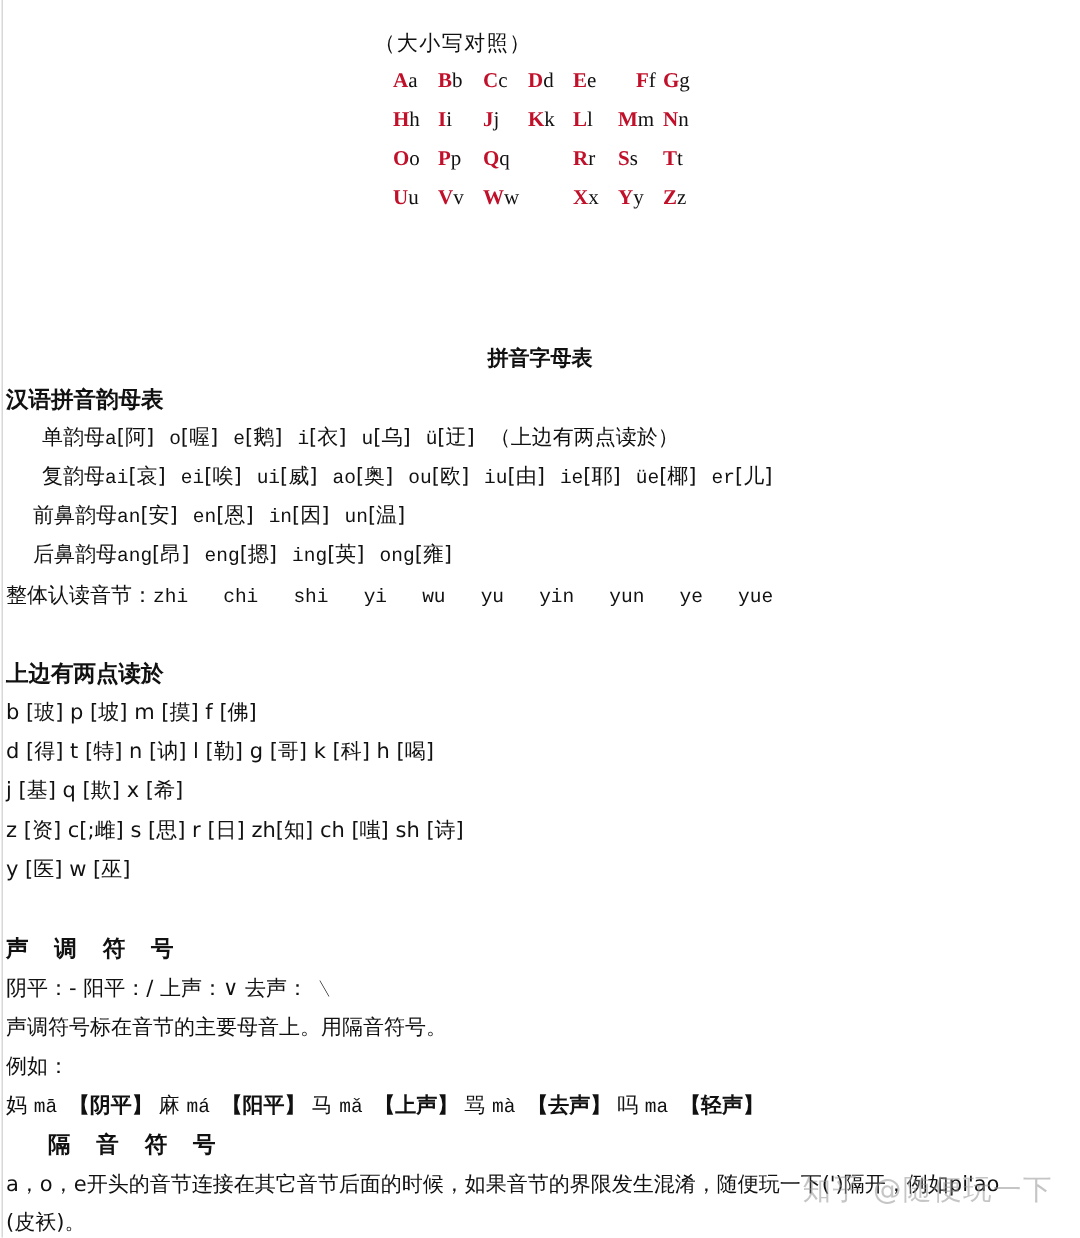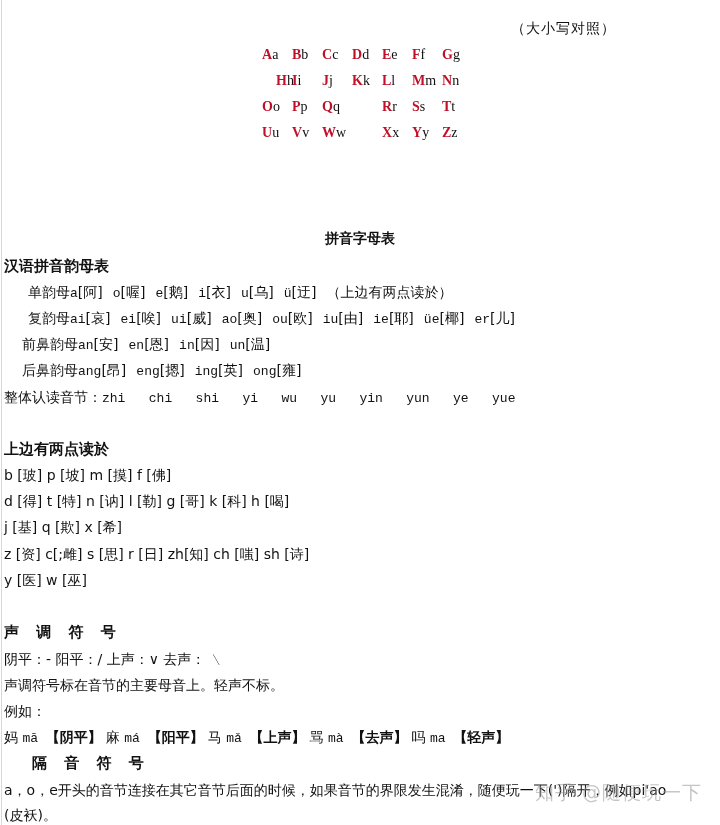--- a/index.html
+++ b/index.html
@@ -5,21 +5,21 @@
   html, body { margin: 0; padding: 0; background: #ffffff; }
   body {
     width: 720px; height: 825px; overflow: hidden; position: relative;
     font-family: "DejaVu Sans", sans-serif; color: #111111;
   }
   .left-rule { position: absolute; left: 1px; top: 0; width: 1px; height: 825px; background: #d8d8d8; }
   .abs { position: absolute; white-space: nowrap; text-align: right; }
   .t14 { font-size: 14px; line-height: 18px; }
   .mono { font-family: "Liberation Mono", "DejaVu Sans Mono", monospace; font-size: 13px; }
 
-  .alpha-title { left: 0; width: 604px; top: 20px; text-align: right; font-size: 14px; letter-spacing: 1px; margin-left: 12px; }
+  .alpha-title { left: 0; width: 604px; top: 20px; text-align: center; font-size: 14px; letter-spacing: 1px; }
   .alpha-grid { left: 262px; top: 47px; }
   .alpha-row { position: relative; height: 26px; }
   .alpha-cell { position: absolute; top: 0; font-family: "Liberation Serif", "DejaVu Serif", serif; font-size: 14px; }
   .alpha-cell .up { color: #c0102a; font-weight: bold; }
   .alpha-cell .low { color: #111111; }
 
   .center-title { left: 0; width: 720px; top: 230px; text-align: center; font-size: 14px; font-weight: bold; }
   .sec-head { font-size: 15px; font-weight: bold; }
   .spaced { letter-spacing: 6px; }
 
@@ -38,25 +38,25 @@
 <div class="left-rule"></div>
 
 <div class="abs alpha-title">（大小写对照）</div>
 <div class="abs alpha-grid" id="alpha-grid">
     <div class="alpha-row">
       <span class="alpha-cell" style="left: 0px;"><span class="up" style="color: rgb(192, 16, 42);">A</span><span class="low" style="color: rgb(17, 17, 17);">a</span></span>
       <span class="alpha-cell" style="left: 30px;"><span class="up" style="color: rgb(192, 16, 42);">B</span><span class="low" style="color: rgb(17, 17, 17);">b</span></span>
       <span class="alpha-cell" style="left: 60px;"><span class="up" style="color: rgb(192, 16, 42);">C</span><span class="low" style="color: rgb(17, 17, 17);">c</span></span>
       <span class="alpha-cell" style="left: 90px;"><span class="up" style="color: rgb(192, 16, 42);">D</span><span class="low" style="color: rgb(17, 17, 17);">d</span></span>
       <span class="alpha-cell" style="left: 120px;"><span class="up" style="color: rgb(192, 16, 42);">E</span><span class="low" style="color: rgb(17, 17, 17);">e</span></span>
-      <span class="alpha-cell" style="left: 150px;"><span class="up" style="color: rgb(192, 16, 42);">F</span><span class="low" style="color: rgb(17, 17, 17);">f</span></span>
+      <span class="alpha-cell" style="left: 162px;"><span class="up" style="color: rgb(192, 16, 42);">F</span><span class="low" style="color: rgb(17, 17, 17);">f</span></span>
       <span class="alpha-cell" style="left: 180px;"><span class="up" style="color: rgb(192, 16, 42);">G</span><span class="low" style="color: rgb(17, 17, 17);">g</span></span>
     </div>
     <div class="alpha-row">
-      <span class="alpha-cell" style="left: 0px; margin-left: 14px;"><span class="up" style="color: rgb(192, 16, 42);">H</span><span class="low" style="color: rgb(17, 17, 17);">h</span></span>
+      <span class="alpha-cell" style="left: 0px;"><span class="up" style="color: rgb(192, 16, 42);">H</span><span class="low" style="color: rgb(17, 17, 17);">h</span></span>
       <span class="alpha-cell" style="left: 30px;"><span class="up" style="color: rgb(192, 16, 42);">I</span><span class="low" style="color: rgb(17, 17, 17);">i</span></span>
       <span class="alpha-cell" style="left: 60px;"><span class="up" style="color: rgb(192, 16, 42);">J</span><span class="low" style="color: rgb(17, 17, 17);">j</span></span>
       <span class="alpha-cell" style="left: 90px;"><span class="up" style="color: rgb(192, 16, 42);">K</span><span class="low" style="color: rgb(17, 17, 17);">k</span></span>
       <span class="alpha-cell" style="left: 120px;"><span class="up" style="color: rgb(192, 16, 42);">L</span><span class="low" style="color: rgb(17, 17, 17);">l</span></span>
       <span class="alpha-cell" style="left: 150px;"><span class="up" style="color: rgb(192, 16, 42);">M</span><span class="low" style="color: rgb(17, 17, 17);">m</span></span>
       <span class="alpha-cell" style="left: 180px;"><span class="up" style="color: rgb(192, 16, 42);">N</span><span class="low" style="color: rgb(17, 17, 17);">n</span></span>
     </div>
     <div class="alpha-row">
       <span class="alpha-cell" style="left: 0px;"><span class="up" style="color: rgb(192, 16, 42);">O</span><span class="low" style="color: rgb(17, 17, 17);">o</span></span>
       <span class="alpha-cell" style="left: 30px;"><span class="up" style="color: rgb(192, 16, 42);">P</span><span class="low" style="color: rgb(17, 17, 17);">p</span></span>
@@ -88,21 +88,21 @@
 
 <div class="abs sec-head" style="left:4px; top:440px;">上边有两点读於</div>
 <div class="abs t14 mono-mix" style="left:4px; top:466px;">b [玻] p [坡] m [摸] f [佛]</div>
 <div class="abs t14" style="left:4px; top:492px;">d [得] t [特] n [讷] l [勒] g [哥] k [科] h [喝]</div>
 <div class="abs t14" style="left:4px; top:518px;">j [基] q [欺] x [希]</div>
 <div class="abs t14" style="left:4px; top:545px;">z [资] c[;雌] s [思] r [日] zh[知] ch [嗤] sh [诗]</div>
 <div class="abs t14" style="left:4px; top:571px;">y [医] w [巫]</div>
 
 <div class="abs sec-head spaced" style="left:4px; top:623px;">声 调 符 号</div>
 <div class="abs t14" style="left:4px; top:650px;">阴平：- 阳平：/ 上声：∨ 去声： ﹨</div>
-<div class="abs t14" style="left:4px; top:676px;">声调符号标在音节的主要母音上。轻声不标。</div>
+<div class="abs t14" style="left:4px; top:676px;">声调符号标在音节的主要母音上。用隔音符号。</div>
 <div class="abs t14" style="left:4px; top:702px;">例如：</div>
 <div class="abs t14" style="left:4px; top:728px;" id="tone-examples"><span style="margin-right: 4px;"><span>妈 </span><span class="mono">mā </span><span style="font-weight: bold;">【阴平】</span></span><span style="margin-right: 4px;"><span>麻 </span><span class="mono">má </span><span style="font-weight: bold;">【阳平】</span></span><span style="margin-right: 4px;"><span>马 </span><span class="mono">mǎ </span><span style="font-weight: bold;">【上声】</span></span><span style="margin-right: 4px;"><span>骂 </span><span class="mono">mà </span><span style="font-weight: bold;">【去声】</span></span><span style="margin-right: 4px;"><span>吗 </span><span class="mono">ma </span><span style="font-weight: bold;">【轻声】</span></span></div>
 
 <div class="abs sec-head spaced" style="left:4px; top:754px;margin-left:28px;">隔 音 符 号</div>
 <div class="abs t14" style="left:4px; top:781px;">a，o，e开头的音节连接在其它音节后面的时候，如果音节的界限发生混淆，随便玩一下(')隔开，例如pi'ao</div>
 <div class="abs t14" style="left:4px; top:806px;">(皮袄)。</div>
 
 <div class="watermark">知乎 @随便玩一下</div>
 
 </body></html>

